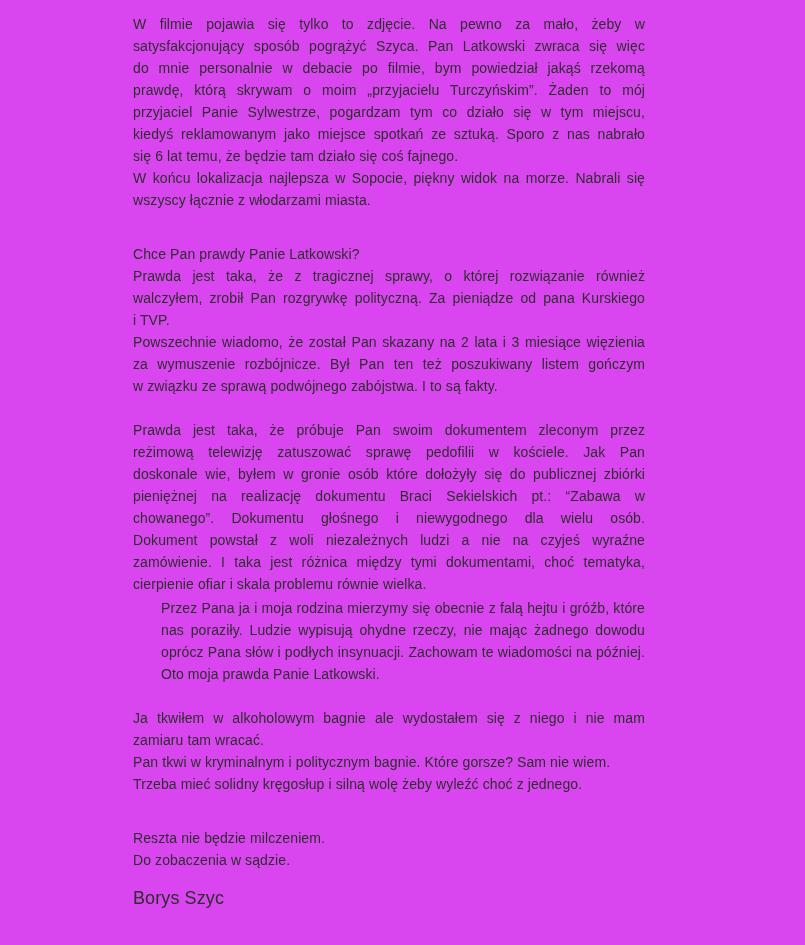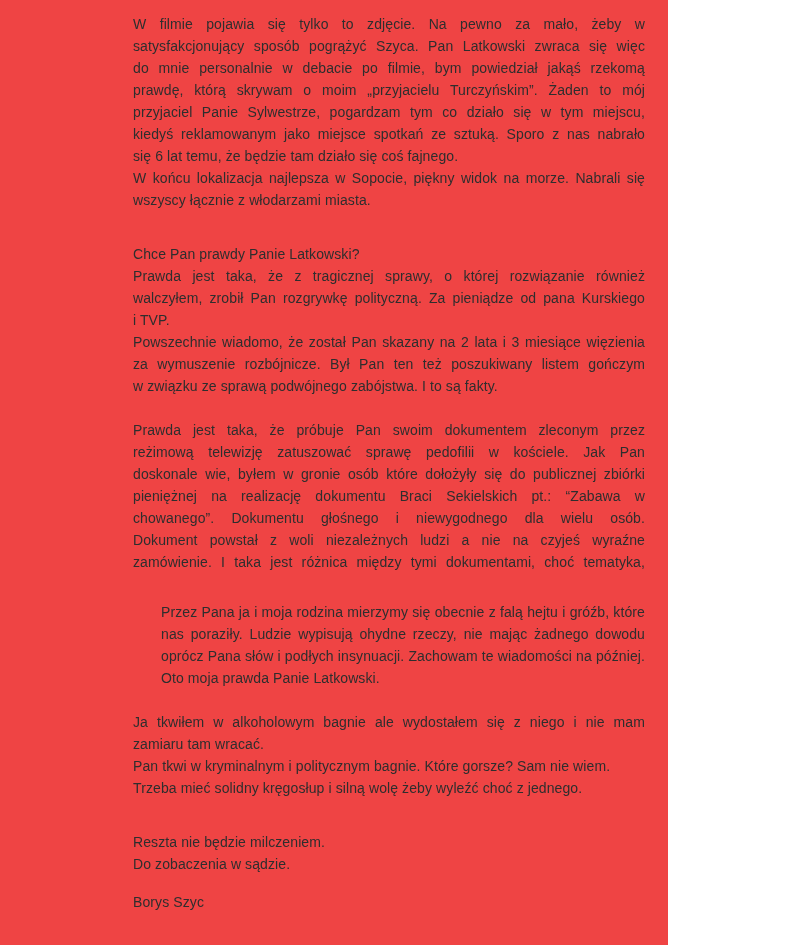--- a/index.html
+++ b/index.html
@@ -2,23 +2,23 @@
 <html lang="pl"><head>
 <meta charset="utf-8">
 <style>
   html, body {
     margin: 0;
     padding: 0;
     background: #ffffff;
   }
   .page {
     position: relative;
-    width: 668px;
+    width: 805px;
     height: 945px;
-    background: #ef4444;
+    background: #d946ef;
     overflow: hidden;
     font-family: "Liberation Sans", sans-serif;
   }
   .doc {
     position: absolute;
     left: 133px;
     top: 13px;
     width: 512px;
     font-size: 14px;
     line-height: 22px;
@@ -32,21 +32,21 @@
     text-align: left;
     white-space: normal;
   }
   .line.j {
     text-align: justify;
     text-align-last: justify;
     -moz-text-align-last: justify;
   }
   .signature {
     margin-top: 16px;
-    font-size: 14px;
+    font-size: 18px;
     line-height: 22px;
     color: #2e2e2e;
   }
 </style>
 </head>
 <body>
 
 <div class="page">
   <div class="doc">
 
@@ -65,28 +65,29 @@
         <div class="line">Chce Pan prawdy Panie Latkowski?</div>
         <div class="line j">Prawda jest taka, że z tragicznej sprawy, o której rozwiązanie również</div>
         <div class="line j">walczyłem, zrobił Pan rozgrywkę polityczną. Za pieniądze od pana Kurskiego</div>
         <div class="line">i TVP.</div>
       </div>
       <div class="block" style="margin-bottom: 22px;">
         <div class="line j">Powszechnie wiadomo, że został Pan skazany na 2 lata i 3 miesiące więzienia</div>
         <div class="line j">za wymuszenie rozbójnicze. Był Pan ten też poszukiwany listem gończym</div>
         <div class="line">w związku ze sprawą podwójnego zabójstwa. I to są fakty.</div>
       </div>
-      <div class="block" style="margin-bottom: 28px;">
+      <div class="block" style="margin-bottom: 2px;">
         <div class="line j">Prawda jest taka, że próbuje Pan swoim dokumentem zleconym przez</div>
         <div class="line j">reżimową telewizję zatuszować sprawę pedofilii w kościele. Jak Pan</div>
         <div class="line j">doskonale wie, byłem w gronie osób które dołożyły się do publicznej zbiórki</div>
         <div class="line j">pieniężnej na realizację dokumentu Braci Sekielskich pt.: “Zabawa w</div>
         <div class="line j">chowanego”. Dokumentu głośnego i niewygodnego dla wielu osób.</div>
         <div class="line j">Dokument powstał z woli niezależnych ludzi a nie na czyjeś wyraźne</div>
         <div class="line j">zamówienie. I taka jest różnica między tymi dokumentami, choć tematyka,</div>
+        <div class="line">cierpienie ofiar i skala problemu równie wielka.</div>
       </div>
       <div class="block" style="margin-bottom: 22px; margin-left: 28px;">
         <div class="line j">Przez Pana ja i moja rodzina mierzymy się obecnie z falą hejtu i gróźb, które</div>
         <div class="line j">nas poraziły. Ludzie wypisują ohydne rzeczy, nie mając żadnego dowodu</div>
         <div class="line j">oprócz Pana słów i podłych insynuacji. Zachowam te wiadomości na później.</div>
         <div class="line">Oto moja prawda Panie Latkowski.</div>
       </div>
       <div class="block" style="margin-bottom: 32px;">
         <div class="line j">Ja tkwiłem w alkoholowym bagnie ale wydostałem się z niego i nie mam</div>
         <div class="line">zamiaru tam wracać.</div>

